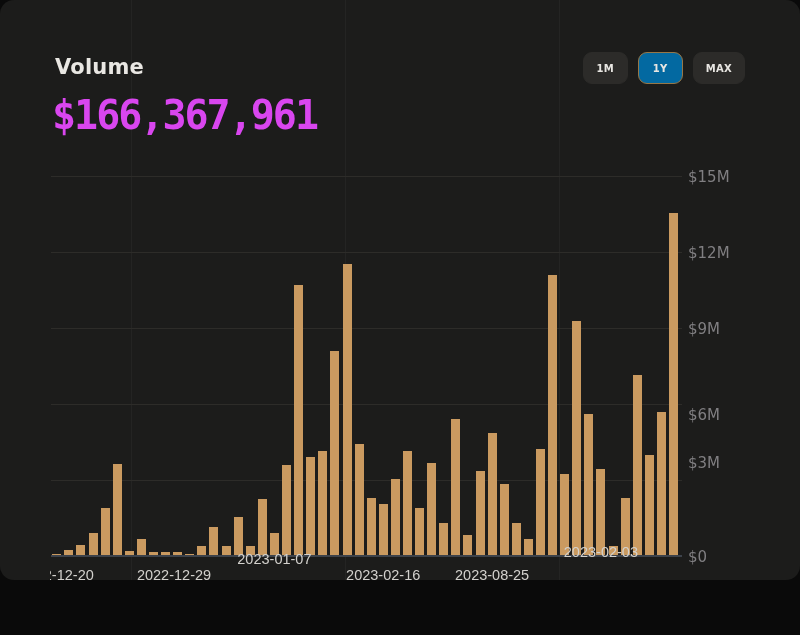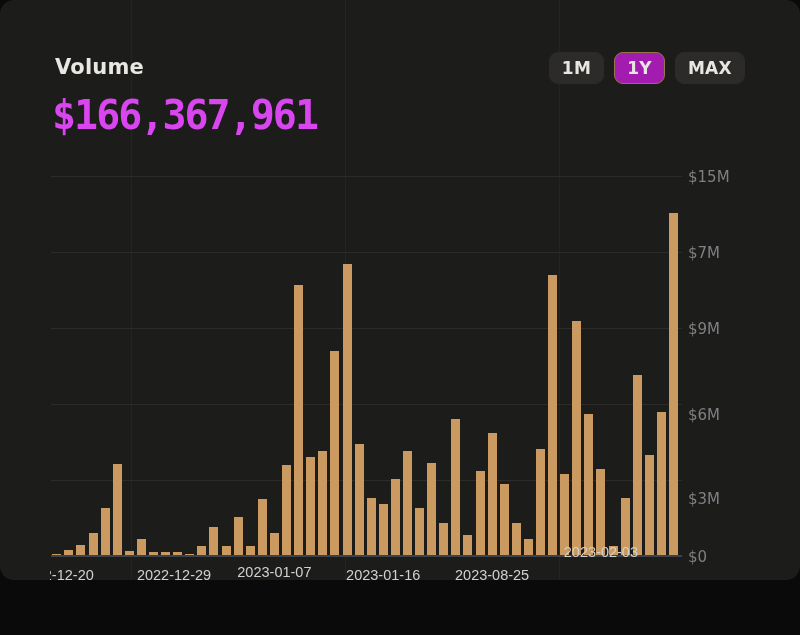--- a/index.html
+++ b/index.html
@@ -5,22 +5,22 @@
   html,body{margin:0;padding:0;background:#0a0a0a;}
   body{width:800px;height:635px;position:relative;font-family:"DejaVu Sans",sans-serif;overflow:hidden;}
   .card{position:absolute;left:0;top:0;width:800px;height:580px;background:#1c1c1b;border-radius:14px;overflow:hidden;}
   .bg-vline{position:absolute;top:0;width:1px;height:635px;background:#242423;}
   .bg-hline{position:absolute;left:0;width:800px;height:1px;background:#242423;}
   .title{position:absolute;left:55px;top:55px;font-size:21px;font-weight:600;color:#e9e7e3;letter-spacing:.2px;}
   .amount{position:absolute;left:52px;top:92px;font-family:"DejaVu Sans Mono",monospace;font-size:40px;font-weight:bold;color:#d946ef;letter-spacing:-2px;}
   .range-group{position:absolute;top:52px;right:55px;display:flex;gap:10px;}
   .range-btn{height:32px;min-width:45px;padding:0 12px;display:inline-flex;align-items:center;justify-content:center;
     background:#2c2b29;border:1px solid #2c2b29;border-radius:9px;color:#e8e6e2;font-family:"DejaVu Sans",sans-serif;
-    font-size:17px;font-weight:bold;letter-spacing:.3px;cursor:pointer;box-sizing:border-box;}
-  .range-btn.active{background:#a21caf;border:1px solid #977747;}
+    font-size:10px;font-weight:bold;letter-spacing:.3px;cursor:pointer;box-sizing:border-box;}
+  .range-btn.active{background:#0369a1;border:1px solid #977747;}
   .chart{position:absolute;left:50px;top:160px;width:710px;height:440px;overflow:hidden;}
   .gridline{position:absolute;left:1px;width:631px;height:1px;background:#2d2c29;}
   .baseline{position:absolute;left:1px;width:631px;height:2px;background:#3c424b;}
   .bar{position:absolute;width:9px;background:#ca9a60;}
   .y-label{position:absolute;left:638px;font-size:15px;color:#807f82;white-space:nowrap;transform:translateY(-50%);}
   .x-label{position:absolute;font-family:"Liberation Sans",sans-serif;font-size:14.5px;color:#d3d1cd;white-space:nowrap;transform:translateX(-50%);}
 </style>
 </head>
 <body>
 
@@ -37,27 +37,27 @@
   <div class="range-group">
     <button class="range-btn">1M</button>
     <button class="range-btn active">1Y</button>
     <button class="range-btn">MAX</button>
   </div>
 
   <div class="chart" id="chart">
       <div class="baseline" style="top: 395px;"></div>
       <div class="y-label" style="top: 396.5px;">$0</div>
       <div class="gridline" style="top: 320.001px;"></div>
-      <div class="y-label" style="top: 339px;">$3M</div>
+      <div class="y-label" style="top: 303px;">$3M</div>
       <div class="gridline" style="top: 244.002px;"></div>
       <div class="y-label" style="top: 244.502px; margin-top: 10px;">$6M</div>
       <div class="gridline" style="top: 168.003px;"></div>
       <div class="y-label" style="top: 168.503px;">$9M</div>
       <div class="gridline" style="top: 92.004px;"></div>
-      <div class="y-label" style="top: 92.504px;">$7M</div>
+      <div class="y-label" style="top: 92.504px;">$12M</div>
       <div class="gridline" style="top: 16.005px;"></div>
       <div class="y-label" style="top: 16.505px;">$15M</div>
       <div class="bar" title="2022-12-20" style="left: 2.2px; top: 394px; height: 1px; background: rgb(202, 154, 96);"></div>
       <div class="bar" title="2022-12-21" style="left: 14.3px; top: 390px; height: 5px; background: rgb(202, 154, 96);"></div>
       <div class="bar" title="2022-12-22" style="left: 26.4px; top: 385px; height: 10px; background: rgb(202, 154, 96);"></div>
       <div class="bar" title="2022-12-23" style="left: 38.5px; top: 373px; height: 22px; background: rgb(202, 154, 96);"></div>
       <div class="bar" title="2022-12-24" style="left: 50.6px; top: 348px; height: 47px; background: rgb(202, 154, 96);"></div>
       <div class="bar" title="2022-12-25" style="left: 62.7px; top: 304px; height: 91px; background: rgb(202, 154, 96);"></div>
       <div class="bar" title="2022-12-26" style="left: 74.8px; top: 391px; height: 4px; background: rgb(202, 154, 96);"></div>
       <div class="bar" title="2022-12-27" style="left: 86.9px; top: 379px; height: 16px; background: rgb(202, 154, 96);"></div>
@@ -100,19 +100,19 @@
       <div class="bar" title="2023-02-02" style="left: 534.3px; top: 254px; height: 141px; background: rgb(202, 154, 96);"></div>
       <div class="bar" title="2023-02-03" style="left: 546.4px; top: 309px; height: 86px; background: rgb(202, 154, 96);"></div>
       <div class="bar" title="2023-02-04" style="left: 558.5px; top: 386px; height: 9px; background: rgb(202, 154, 96);"></div>
       <div class="bar" title="2023-02-05" style="left: 570.6px; top: 338px; height: 57px; background: rgb(202, 154, 96);"></div>
       <div class="bar" title="2023-02-06" style="left: 582.7px; top: 215px; height: 180px; background: rgb(202, 154, 96);"></div>
       <div class="bar" title="2023-02-07" style="left: 594.8px; top: 295px; height: 100px; background: rgb(202, 154, 96);"></div>
       <div class="bar" title="2023-02-08" style="left: 606.9px; top: 252px; height: 143px; background: rgb(202, 154, 96);"></div>
       <div class="bar" title="2023-02-09" style="left: 619px; top: 53px; height: 342px; background: rgb(202, 154, 96);"></div>
       <div class="x-label" style="left: 6.7px; top: 407px;">2022-12-20</div>
       <div class="x-label" style="left: 124px; top: 407px;">2022-12-29</div>
-      <div class="x-label" style="left: 224.4px; top: 404px;">2023-01-07</div>
-      <div class="x-label" style="left: 333.2px; top: 407px;">2023-01-16</div>
+      <div class="x-label" style="left: 224.4px; top: 391px;">2023-01-07</div>
+      <div class="x-label" style="left: 333.2px; top: 407px;">2023-02-16</div>
       <div class="x-label" style="left: 442.1px; top: 407px;">2023-08-25</div>
       <div class="x-label" style="left: 550.9px; top: 384px;">2023-02-03</div>
     </div>
 
 </div>
 
 </body></html>

